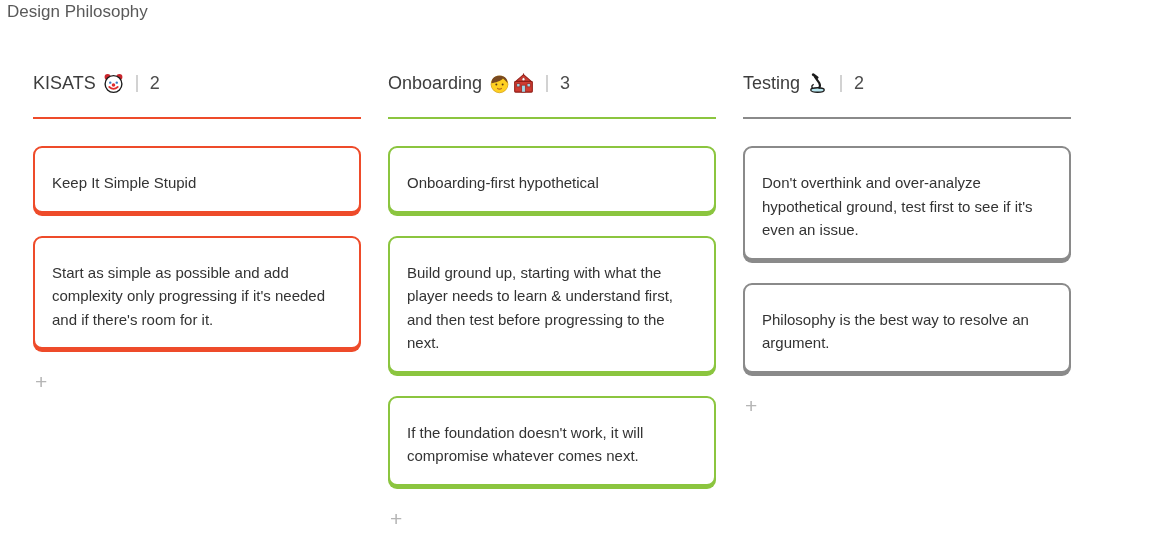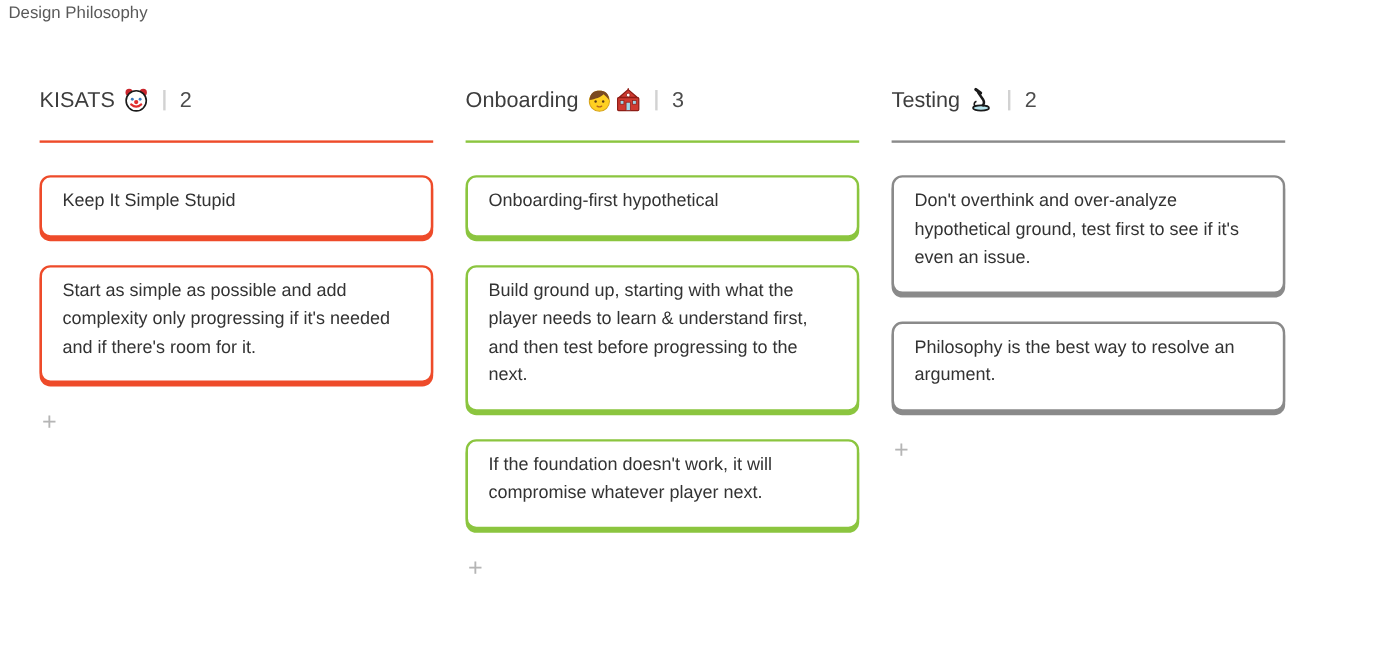--- a/index.html
+++ b/index.html
@@ -6,21 +6,21 @@
   html, body {
     width: 1157px; height: 558px;
     background: #ffffff;
     font-family: "Liberation Sans", "DejaVu Sans", sans-serif;
     overflow: hidden;
     position: relative;
   }
   .board-title {
     position: absolute;
     left: 7px; top: 2px;
-    font-size: 14px;
+    font-size: 17px;
     color: #595959;
   }
   .columns {
     position: absolute;
     left: 33px; top: 70px;
     display: flex;
     gap: 27px;
   }
   .column { width: 328px; }
   .col-header {
@@ -60,21 +60,21 @@
     height: 2px;
     margin-top: 21px;
     background: var(--accent);
   }
   .cards { margin-top: 27px; }
   .card {
     background: #ffffff;
     border: 2px solid var(--accent);
     border-radius: 9px;
     box-shadow: 0 3px 0 var(--accent);
-    padding: 8px 15px 16px 17px;
+    padding: 23px 15px 16px 17px;
     font-size: 15px;
     line-height: 23.5px;
     color: #333333;
     margin-bottom: 23px;
     cursor: pointer;
   }
   .add-card {
     margin-top: 0px;
     margin-left: 2px;
     width: 22px;
@@ -141,21 +141,21 @@
             </svg>
           </span>
         </span>
         <span class="col-sep"></span>
         <span class="col-count">3</span>
       </div>
       <div class="col-underline"></div>
       <div class="cards">
         <div class="card">Onboarding-first hypothetical</div>
         <div class="card">Build ground up, starting with what the player needs to learn &amp; understand first, and then test before progressing to the next.</div>
-        <div class="card">If the foundation doesn't work, it will compromise whatever player next.</div>
+        <div class="card">If the foundation doesn't work, it will compromise whatever comes next.</div>
       </div>
       <div class="add-card">+</div>
     </div>
     <div class="column" style="--accent: #8a8a8a;">
       <div class="col-header">
         <span class="col-name">Testing</span>
         <span class="col-icons">
           <span class="emoji">
             <svg viewBox="0 0 20 20">
               <ellipse cx="10" cy="16.2" rx="6.4" ry="2.1" fill="#b8e6ef" stroke="#1b1b1b" stroke-width="1.3"></ellipse>

